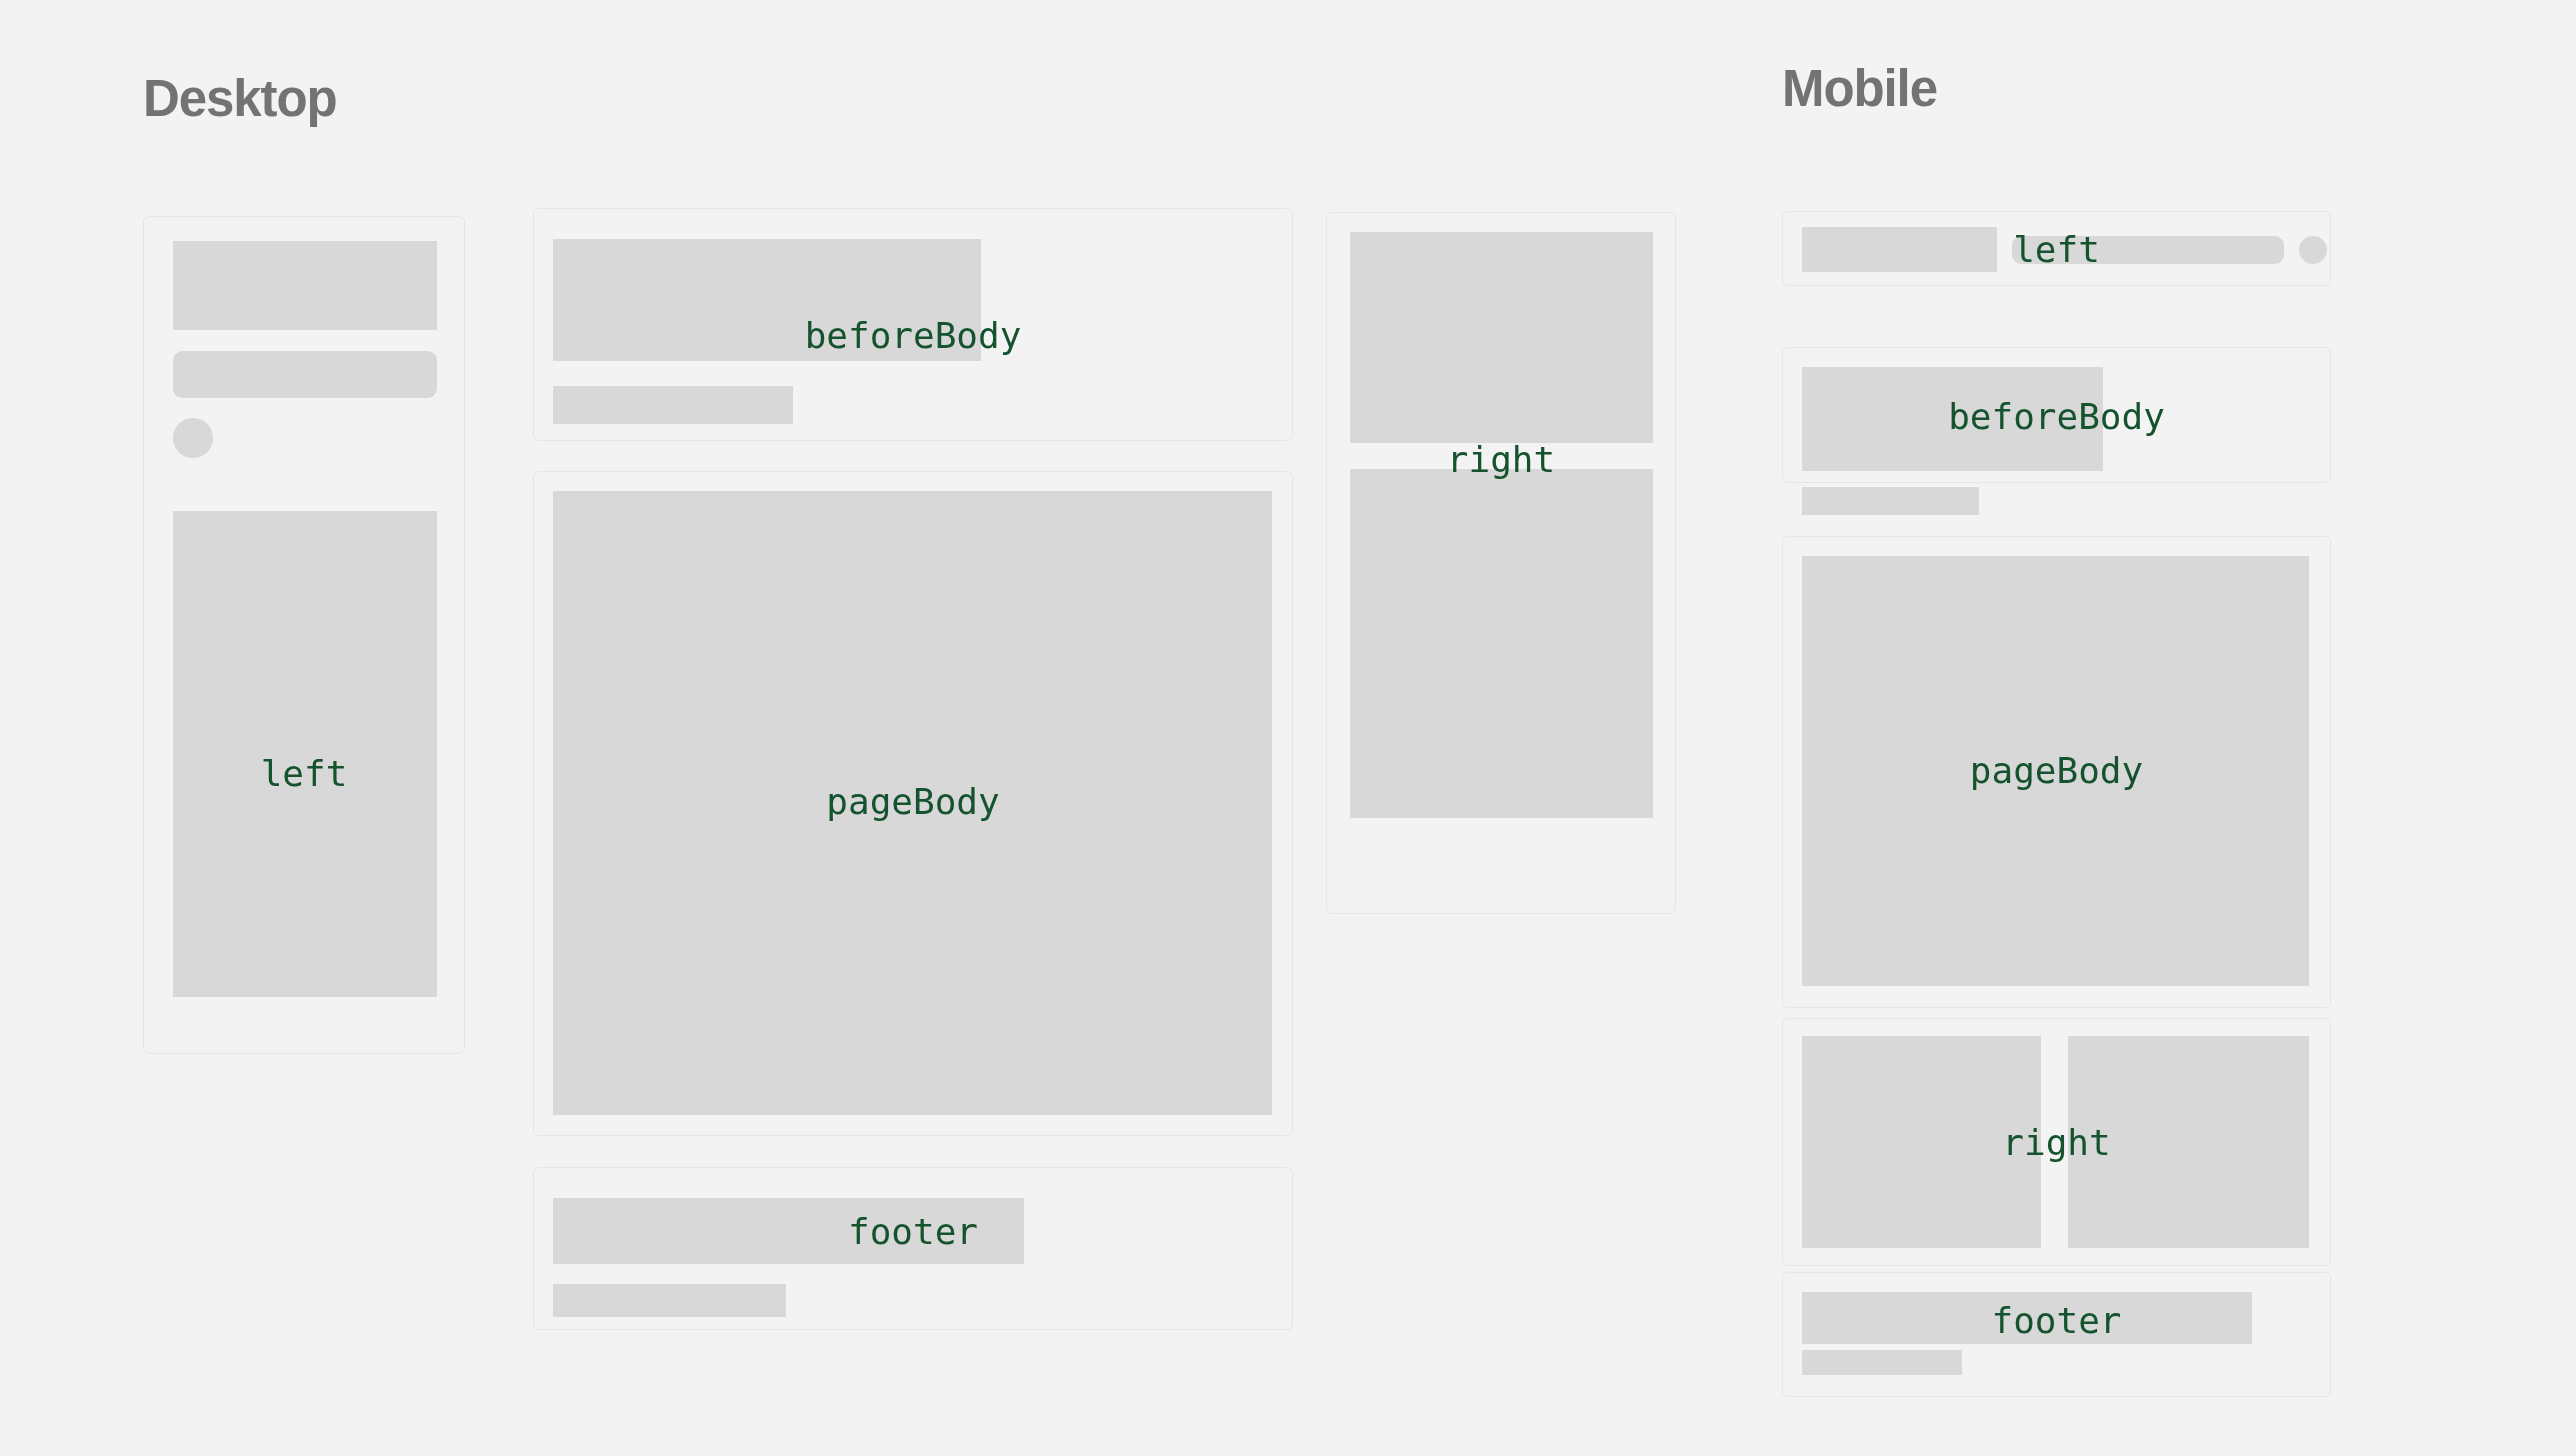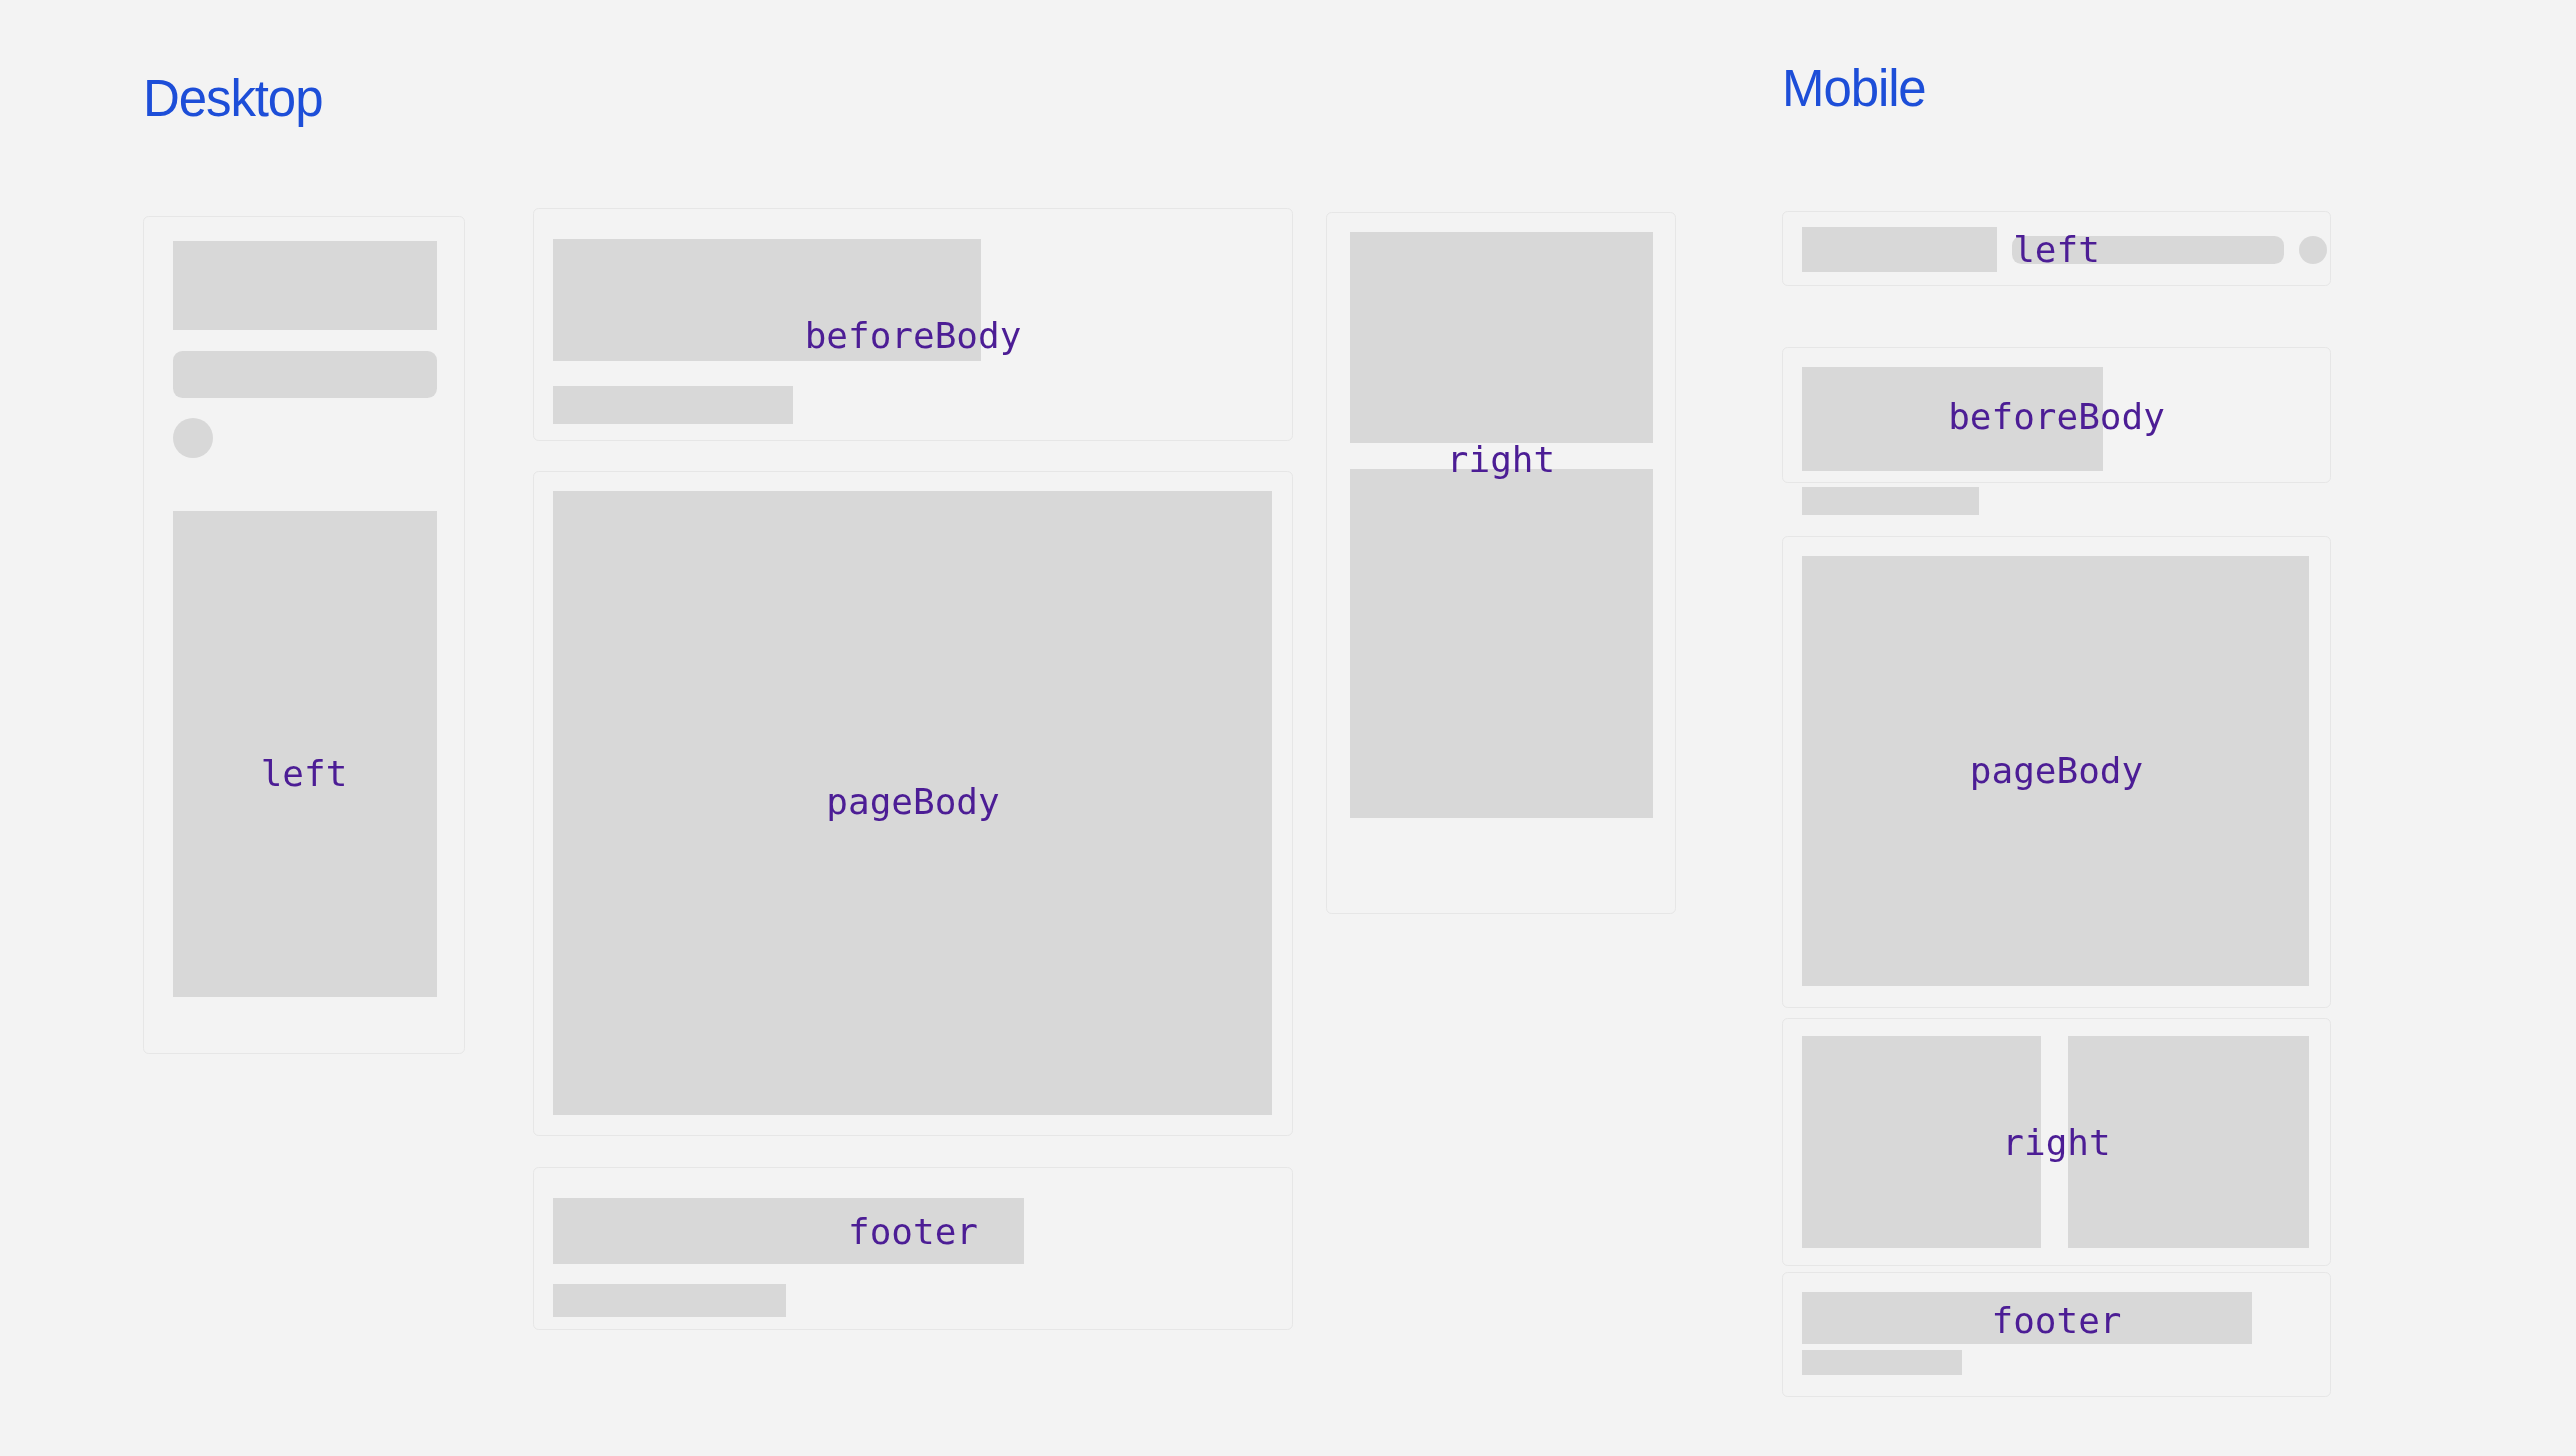--- a/index.html
+++ b/index.html
@@ -16,24 +16,24 @@
     position: relative;
     width: 2576px;
     height: 1456px;
     background: #f3f3f3;
   }
 
   
   .section-title {
     position: absolute;
     font-family: "Liberation Sans", sans-serif;
-    font-weight: normal;
+    font-weight: bold;
     font-size: 51px;
     letter-spacing: -1.1px;
-    color: #1d4ed8;
+    color: #737373;
     line-height: 1;
   }
   #title-desktop { left: 143px; top: 73px; }
   #title-mobile  { left: 1782px; top: 63px; }
 
   
   .panel {
     position: absolute;
     background: #f3f3f3;
     border: 1.9px solid #e6e6e6;
@@ -46,21 +46,21 @@
     background: #d8d8d8;
   }
   .blk.round  { border-radius: 9.4px; }
   .blk.circle { border-radius: 50%; }
 
   
   .label {
     position: absolute;
     font-family: "DejaVu Sans Mono", "Liberation Mono", monospace;
     font-size: 36px;
-    color: #4c1d95;
+    color: #14532d;
     white-space: nowrap;
     line-height: 1;
     z-index: 5;
     pointer-events: none;
   }
   .label.center {
     left: 0;
     right: 0;
     text-align: center;
   }

